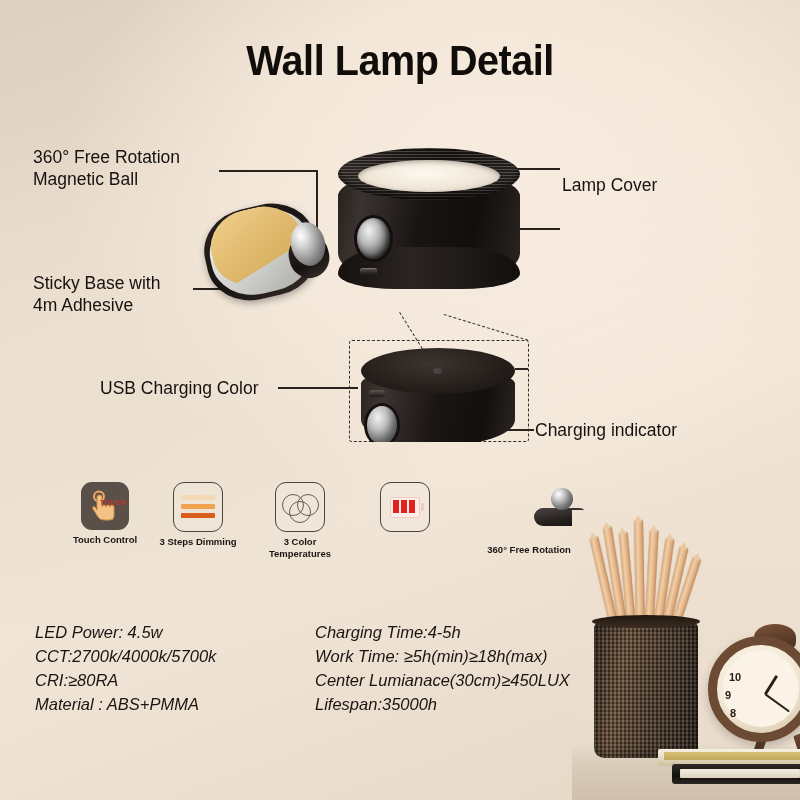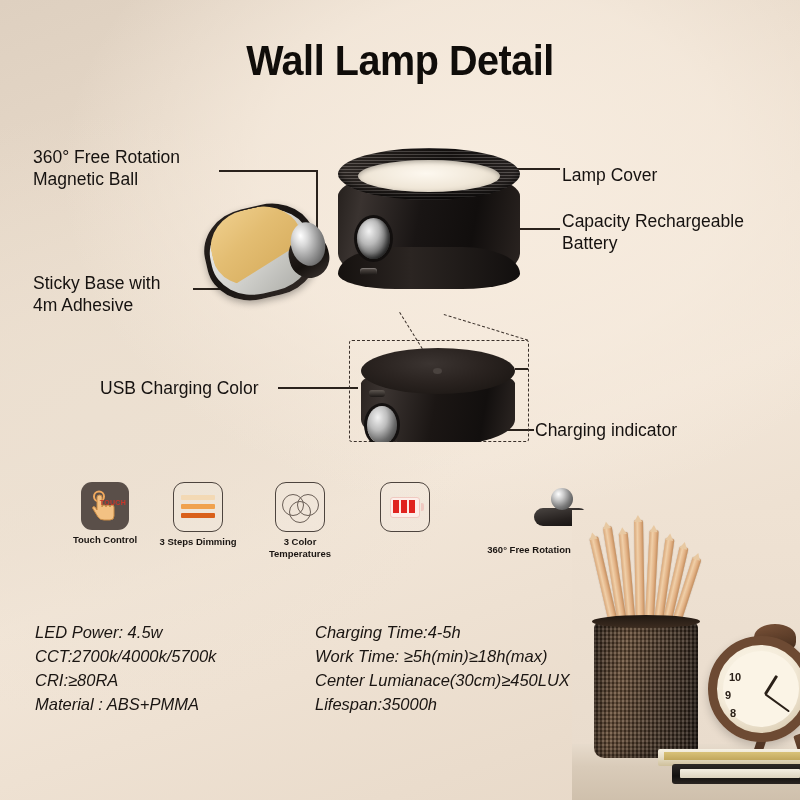--- a/index.html
+++ b/index.html
@@ -247,25 +247,23 @@
   <div class="lead h" style="left:219px;top:170px;width:98px;"></div>
   <div class="lead v" style="left:316px;top:170px;height:58px;"></div>
 
   <div class="callout" style="left:33px;top:272px;">Sticky Base with
 4m Adhesive</div>
   <div class="lead h" style="left:193px;top:288px;width:80px;"></div>
 
   <div class="callout" style="left:100px;top:377px;">USB Charging Color</div>
   <div class="lead h" style="left:278px;top:387px;width:80px;"></div>
 
-  <div class="callout" style="left:562px;top:164px;">Lamp Cover</div>
+  <div class="callout" style="left:562px;top:174px;">Lamp Cover</div>
   <div class="lead h" style="left:512px;top:168px;width:48px;"></div>
 
-  <div class="callout" style="left:562px;top:210px;">Capacity Rechargeable
-Battery</div>
   <div class="lead h" style="left:506px;top:228px;width:54px;"></div>
 
   <div class="lead h" style="left:515px;top:368px;width:13px;"></div>
 
   <div class="callout" style="left:535px;top:419px;text-align:center;">Charging indicator</div>
   <div class="lead h" style="left:498px;top:429px;width:36px;"></div>
 
   <div id="mount">
     <div class="mount-plate"></div>
     <div class="mount-silver"></div>

